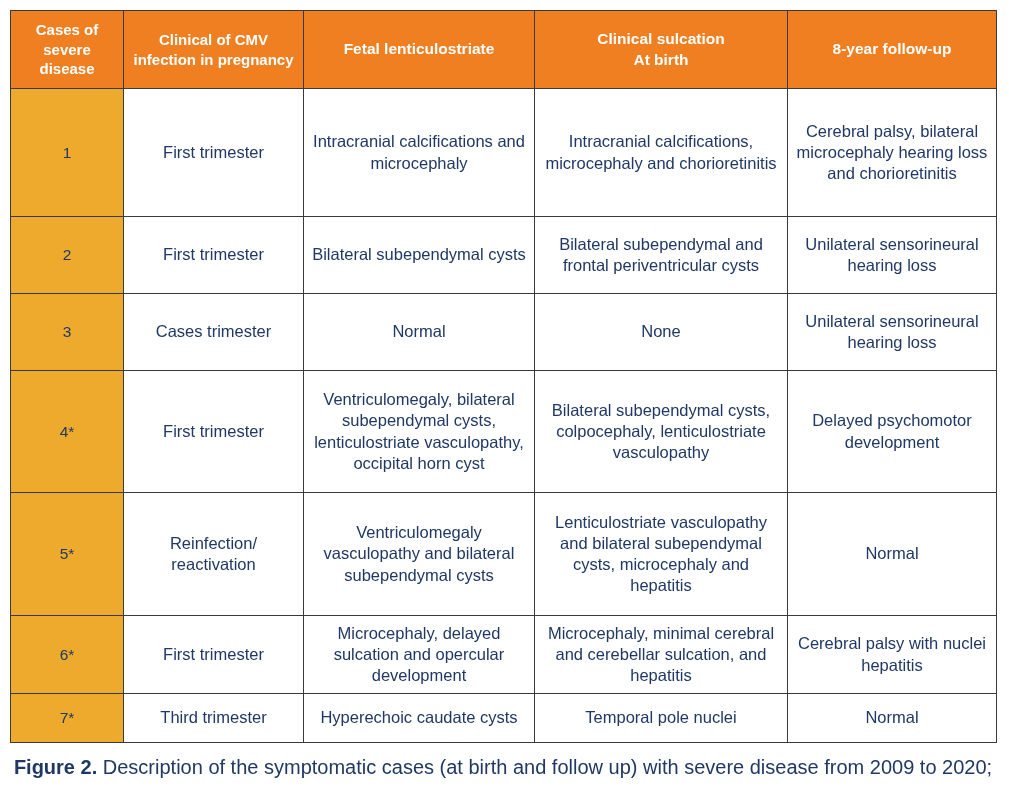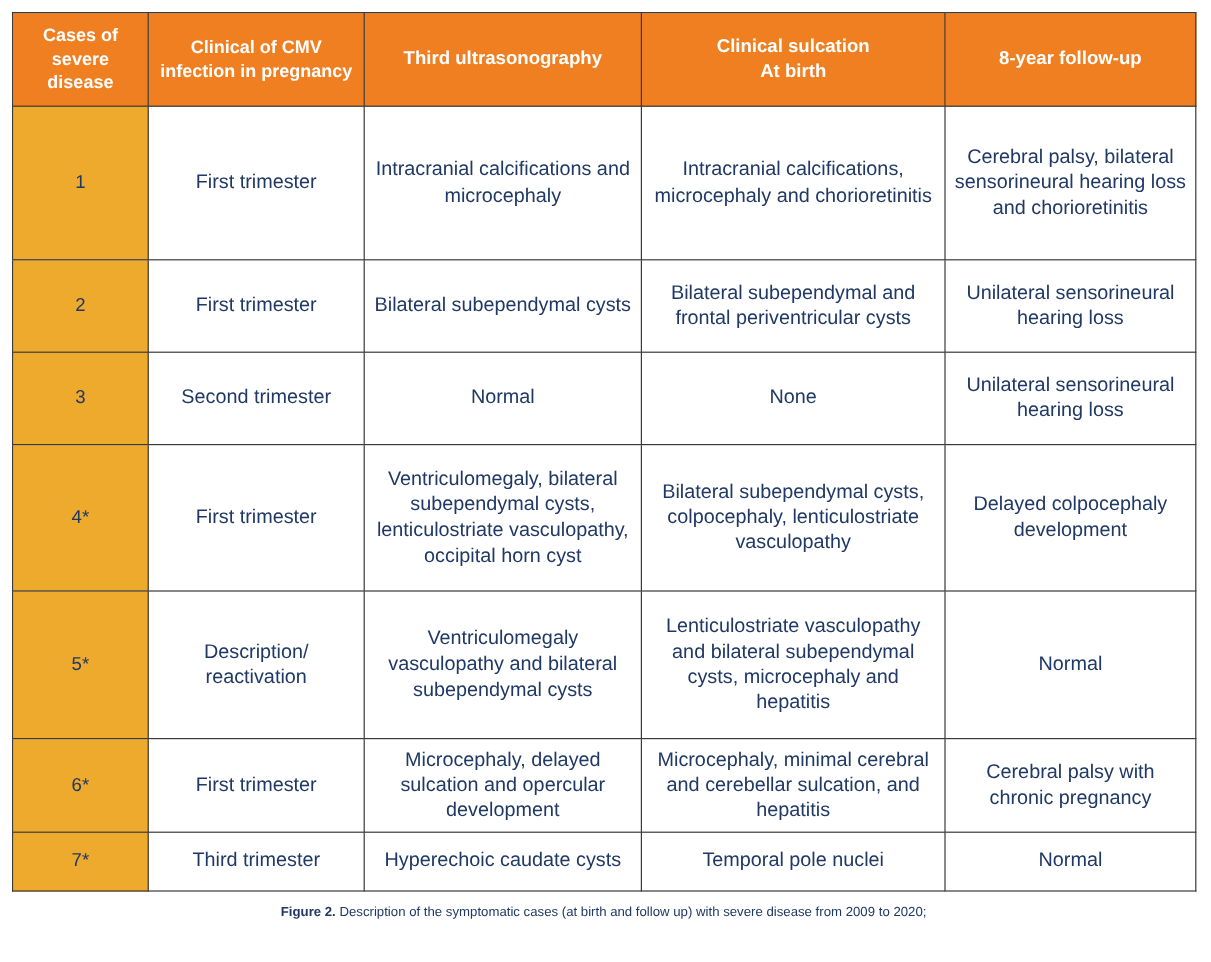--- a/index.html
+++ b/index.html
@@ -75,21 +75,21 @@
   tr.r6 td { height: 78px; }
   tr.r7 td { height: 49px; }
 
   .caption {
     position: absolute;
     left: 10px;
     top: 752px;
     width: 986px;
     text-align: center;
     color: #1f3864;
-    font-size: 11px;
+    font-size: 20px;
     line-height: 1.5;
   }
   .caption .fig-label {
     font-weight: bold;
   }
   .caption .line2 {
     display: block;
   }
 </style>
 </head>
@@ -102,70 +102,70 @@
       <col class="c1">
         <col class="c2">
         <col class="c3">
         <col class="c4">
         <col class="c5">
     </colgroup>
     <thead>
       <tr>
         <th class="h-small">Cases of severe disease</th>
         <th class="h-small">Clinical of CMV infection in pregnancy</th>
-        <th>Third ultrasonography</th>
+        <th>Fetal lenticulostriate</th>
         <th>
           <span>Clinical sulcation</span><br>
           <span>At birth</span>
         </th>
         <th>8-year follow-up</th>
       </tr>
     </thead>
     <tbody>
       <tr class="r1">
         <td class="case-cell">1</td>
         <td class="body-cell">First trimester</td>
         <td class="body-cell">Intracranial calcifications and microcephaly</td>
         <td class="body-cell">Intracranial calcifications, microcephaly and chorioretinitis</td>
-        <td class="body-cell">Cerebral palsy,  bilateral sensorineural hearing loss and chorioretinitis</td>
+        <td class="body-cell">Cerebral palsy,  bilateral microcephaly hearing loss and chorioretinitis</td>
       </tr>
       <tr class="r2">
         <td class="case-cell">2</td>
         <td class="body-cell">First trimester</td>
         <td class="body-cell">Bilateral subependymal cysts</td>
         <td class="body-cell">Bilateral subependymal and frontal periventricular cysts</td>
         <td class="body-cell">Unilateral sensorineural hearing loss</td>
       </tr>
       <tr class="r3">
         <td class="case-cell">3</td>
-        <td class="body-cell">Second trimester</td>
+        <td class="body-cell">Cases trimester</td>
         <td class="body-cell">Normal</td>
         <td class="body-cell">None</td>
         <td class="body-cell">Unilateral sensorineural hearing loss</td>
       </tr>
       <tr class="r4">
         <td class="case-cell">4*</td>
         <td class="body-cell">First trimester</td>
         <td class="body-cell">Ventriculomegaly, bilateral subependymal cysts, lenticulostriate vasculopathy, occipital horn cyst</td>
         <td class="body-cell">Bilateral subependymal cysts, colpocephaly, lenticulostriate vasculopathy</td>
-        <td class="body-cell">Delayed colpocephaly development</td>
+        <td class="body-cell">Delayed psychomotor development</td>
       </tr>
       <tr class="r5">
         <td class="case-cell">5*</td>
-        <td class="body-cell">Description/ reactivation</td>
+        <td class="body-cell">Reinfection/ reactivation</td>
         <td class="body-cell">Ventriculomegaly vasculopathy and bilateral subependymal cysts</td>
         <td class="body-cell">Lenticulostriate vasculopathy and bilateral subependymal cysts, microcephaly and hepatitis</td>
         <td class="body-cell">Normal</td>
       </tr>
       <tr class="r6">
         <td class="case-cell">6*</td>
         <td class="body-cell">First trimester</td>
         <td class="body-cell">Microcephaly, delayed sulcation and opercular development</td>
         <td class="body-cell">Microcephaly, minimal cerebral and cerebellar sulcation, and hepatitis</td>
-        <td class="body-cell">Cerebral palsy with chronic pregnancy</td>
+        <td class="body-cell">Cerebral palsy with nuclei hepatitis</td>
       </tr>
       <tr class="r7">
         <td class="case-cell">7*</td>
         <td class="body-cell">Third trimester</td>
         <td class="body-cell">Hyperechoic caudate cysts</td>
         <td class="body-cell">Temporal pole nuclei</td>
         <td class="body-cell">Normal</td>
       </tr>
     </tbody>
   </table>

